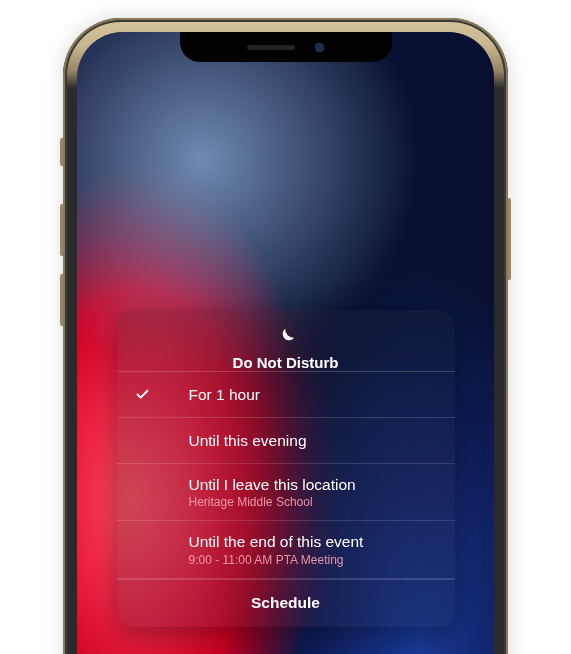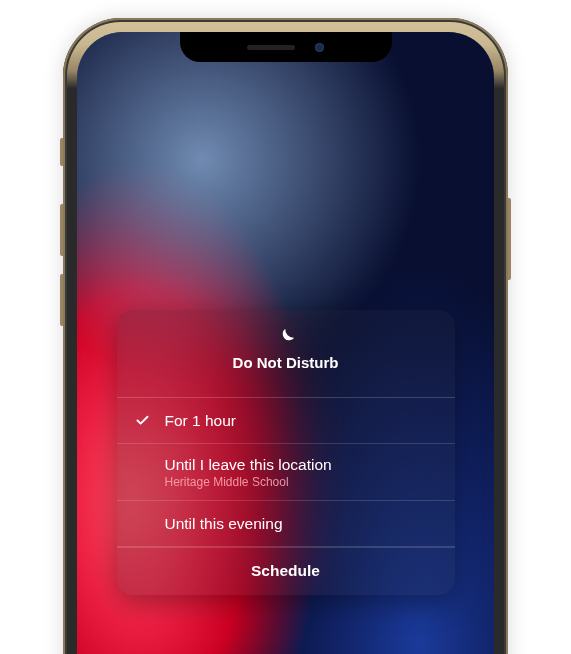--- a/index.html
+++ b/index.html
@@ -132,21 +132,21 @@
       -webkit-backdrop-filter: blur(22px);
       border-radius: 16px;
       overflow: hidden;
       box-shadow: 0 8px 28px rgba(0,0,0,0.35);
     }
 
     .dnd-header {
       display: flex;
       flex-direction: column;
       align-items: center;
-      padding: 16px 0 26px 0;
+      padding: 16px 0 0 0;
       border-bottom: 1px solid rgba(255,255,255,0.18);
     }
 
     .moon-icon {
       width: 22px;
       height: 22px;
       margin-bottom: 6px;
     }
 
     .dnd-title {
@@ -169,20 +169,21 @@
 
     .check-col {
       width: 30px;
       display: flex;
       align-items: center;
       color: #fff;
     }
 
     .option-text {
       flex: 1;
+      margin-left: 24px;
     }
 
     .option-label {
       color: #fff;
       font-size: 15.5px;
       font-weight: 400;
       line-height: 1.25;
     }
 
     .option-sublabel {
@@ -244,32 +245,39 @@
           </svg>
         </span>
         <div class="option-text">
           <div class="option-label">For 1 hour</div>
         </div>
       </div>
 
       <div class="dnd-option">
         <span class="check-col"></span>
         <div class="option-text">
+          <div class="option-label">Until this evening</div>
+        </div>
+      </div>
+
+      <div class="dnd-option">
+        <span class="check-col"></span>
+        <div class="option-text">
           <div class="option-label">Until I leave this location</div>
           <div class="option-sublabel">Heritage Middle School</div>
         </div>
       </div>
 
       <div class="dnd-option">
         <span class="check-col"></span>
         <div class="option-text">
-          <div class="option-label">Until this evening</div>
-        </div>
-      </div>
-
+          <div class="option-label">Until the end of this event</div>
+          <div class="option-sublabel">9:00 - 11:00 AM PTA Meeting</div>
+        </div>
+      </div>
 
       <div class="schedule-row">
         <span>Schedule</span>
       </div>
 
     </div>
   </div>
 </div>
 
 </body></html>

